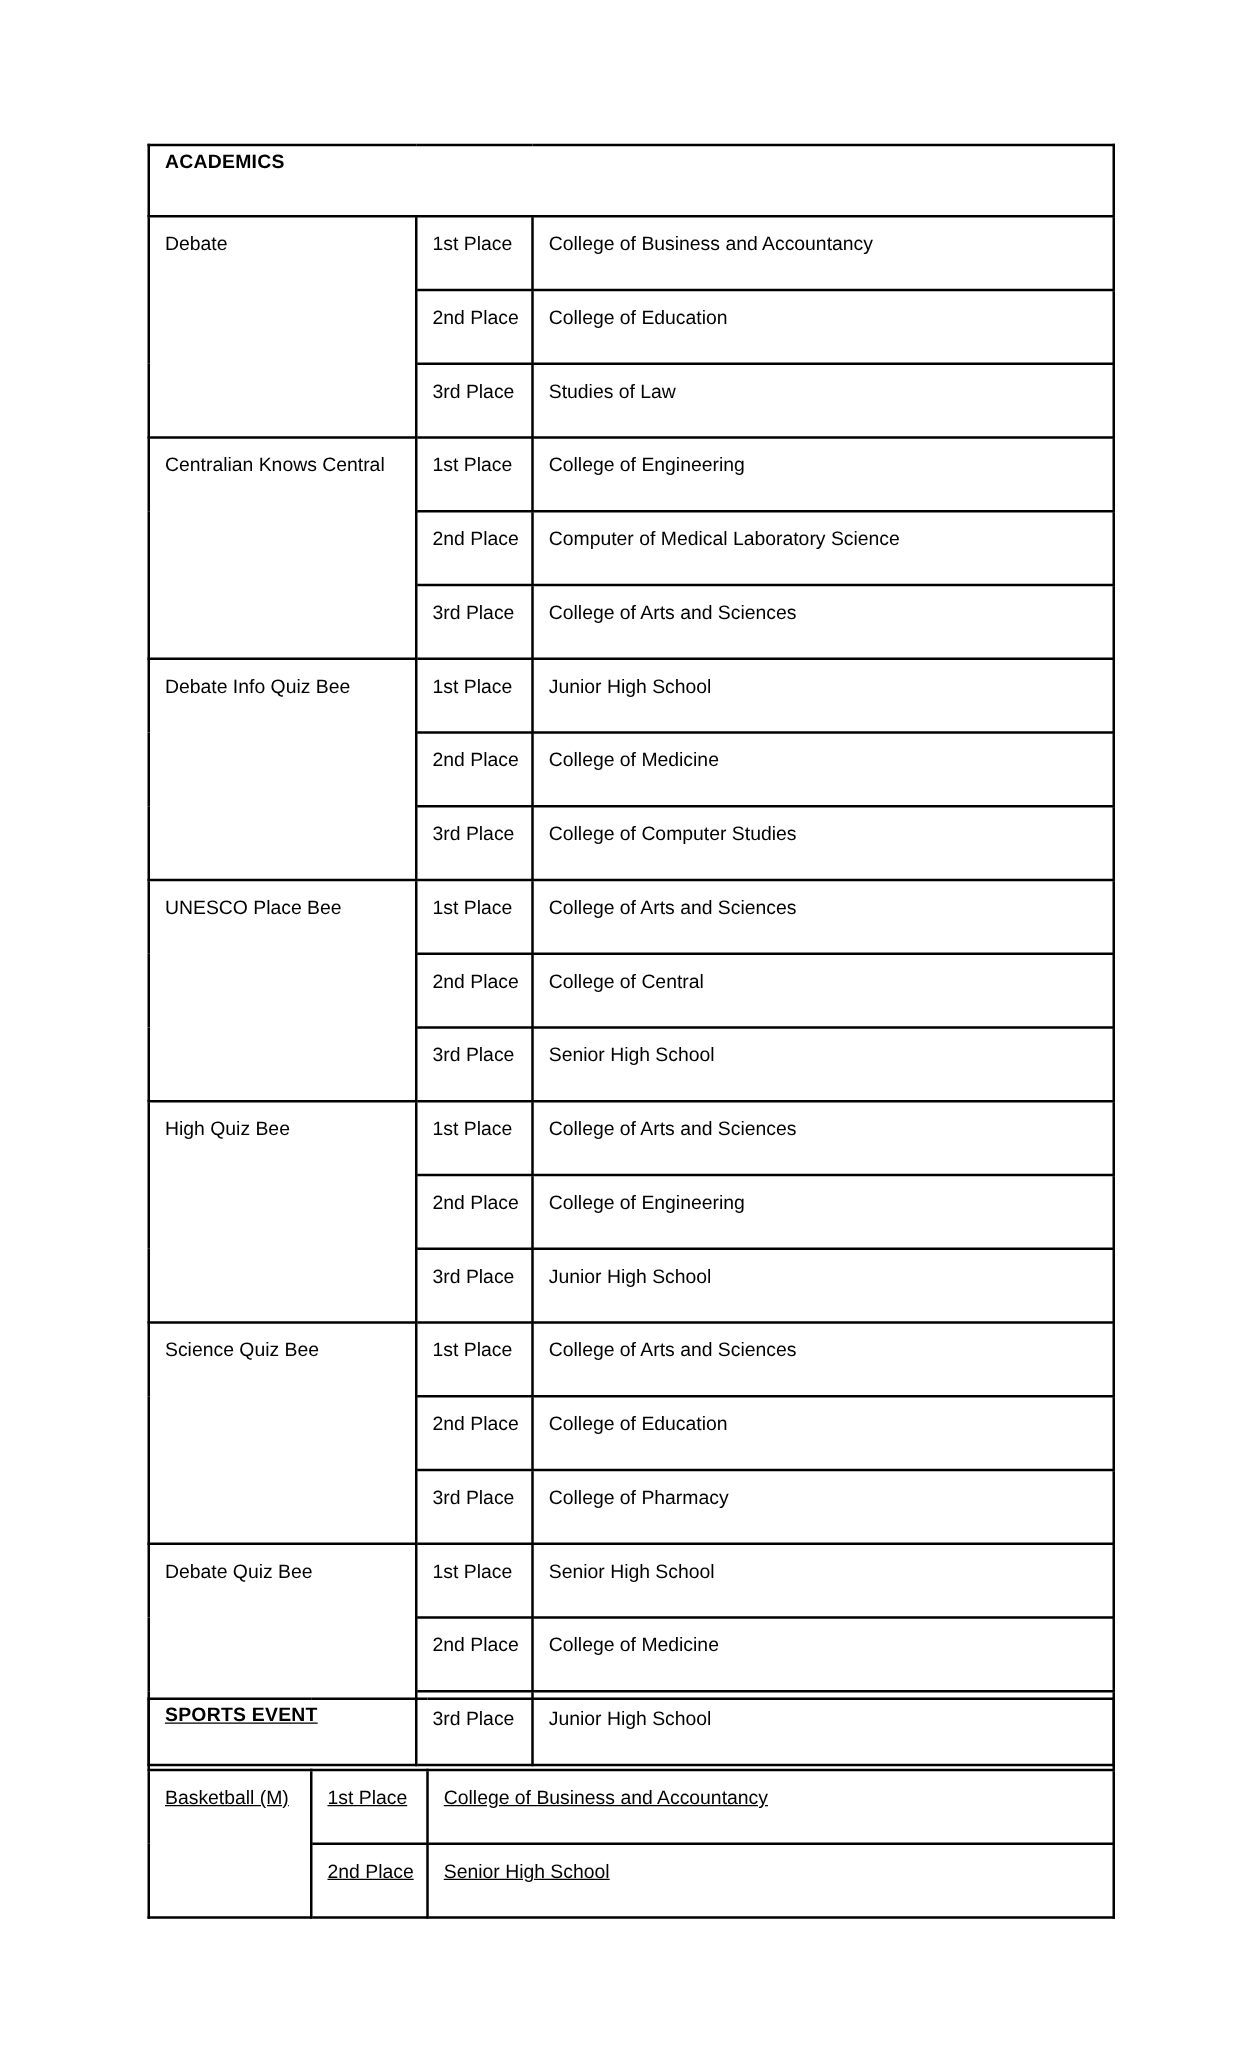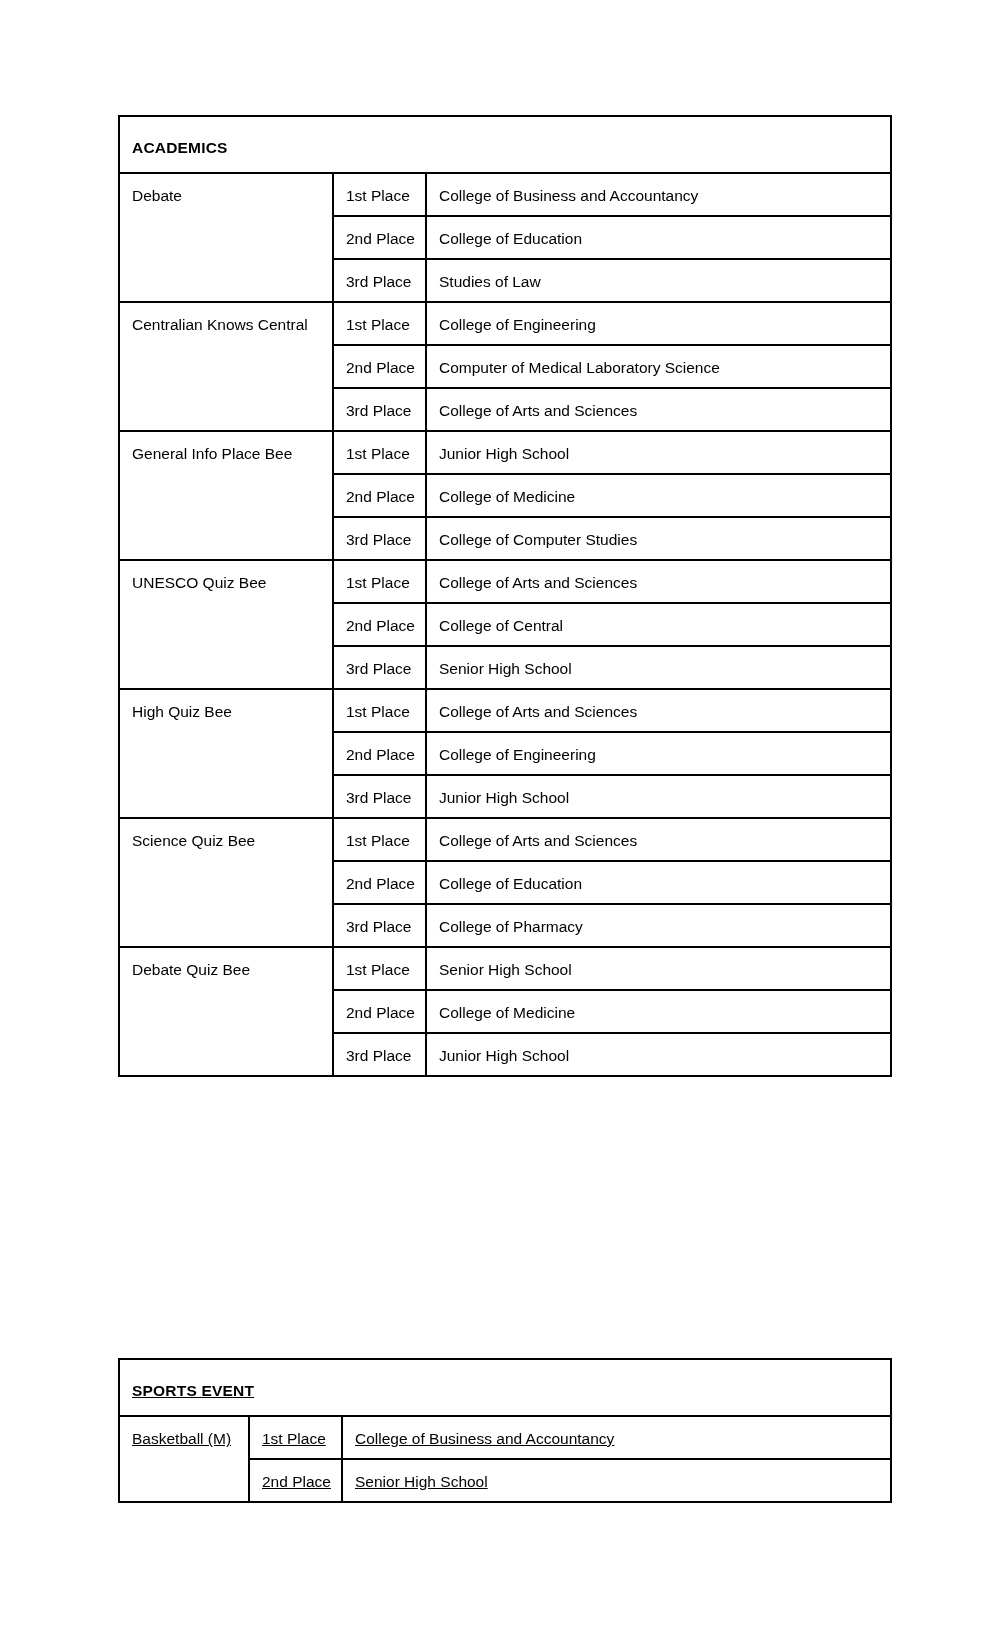--- a/index.html
+++ b/index.html
@@ -33,24 +33,24 @@
   td {
     border: 2px solid #000000;
     vertical-align: top;
     padding: 12px 12px 0 12px;
     font-size: 15.5px;
     line-height: 1.25;
     overflow: hidden;
     white-space: nowrap;
   }
   tr.title-row   { height: 57px; }
-  tr.result-row  { height: 43px; }
+  tr.result-row  { height: 59px; }
   td.title-cell {
     font-weight: bold;
-    padding-top: 21px;
+    padding-top: 3px;
     letter-spacing: 0.2px;
   }
 </style>
 </head>
 <body>
 
 <div class="page">
 
   <table class="results-table" id="academics-table">
     <colgroup>
@@ -82,34 +82,34 @@
         </tr>
         <tr class="result-row">
           <td>2nd Place</td>
           <td>Computer of Medical Laboratory Science</td>
         </tr>
         <tr class="result-row">
           <td>3rd Place</td>
           <td>College of Arts and Sciences</td>
         </tr>
         <tr class="result-row">
-          <td rowspan="3">General Info Place Bee</td>
+          <td rowspan="3">Debate Info Quiz Bee</td>
           <td>1st Place</td>
           <td>Junior High School</td>
         </tr>
         <tr class="result-row">
           <td>2nd Place</td>
           <td>College of Medicine</td>
         </tr>
         <tr class="result-row">
           <td>3rd Place</td>
           <td>College of Computer Studies</td>
         </tr>
         <tr class="result-row">
-          <td rowspan="3">UNESCO Quiz Bee</td>
+          <td rowspan="3">UNESCO Place Bee</td>
           <td>1st Place</td>
           <td>College of Arts and Sciences</td>
         </tr>
         <tr class="result-row">
           <td>2nd Place</td>
           <td>College of Central</td>
         </tr>
         <tr class="result-row">
           <td>3rd Place</td>
           <td>Senior High School</td>

